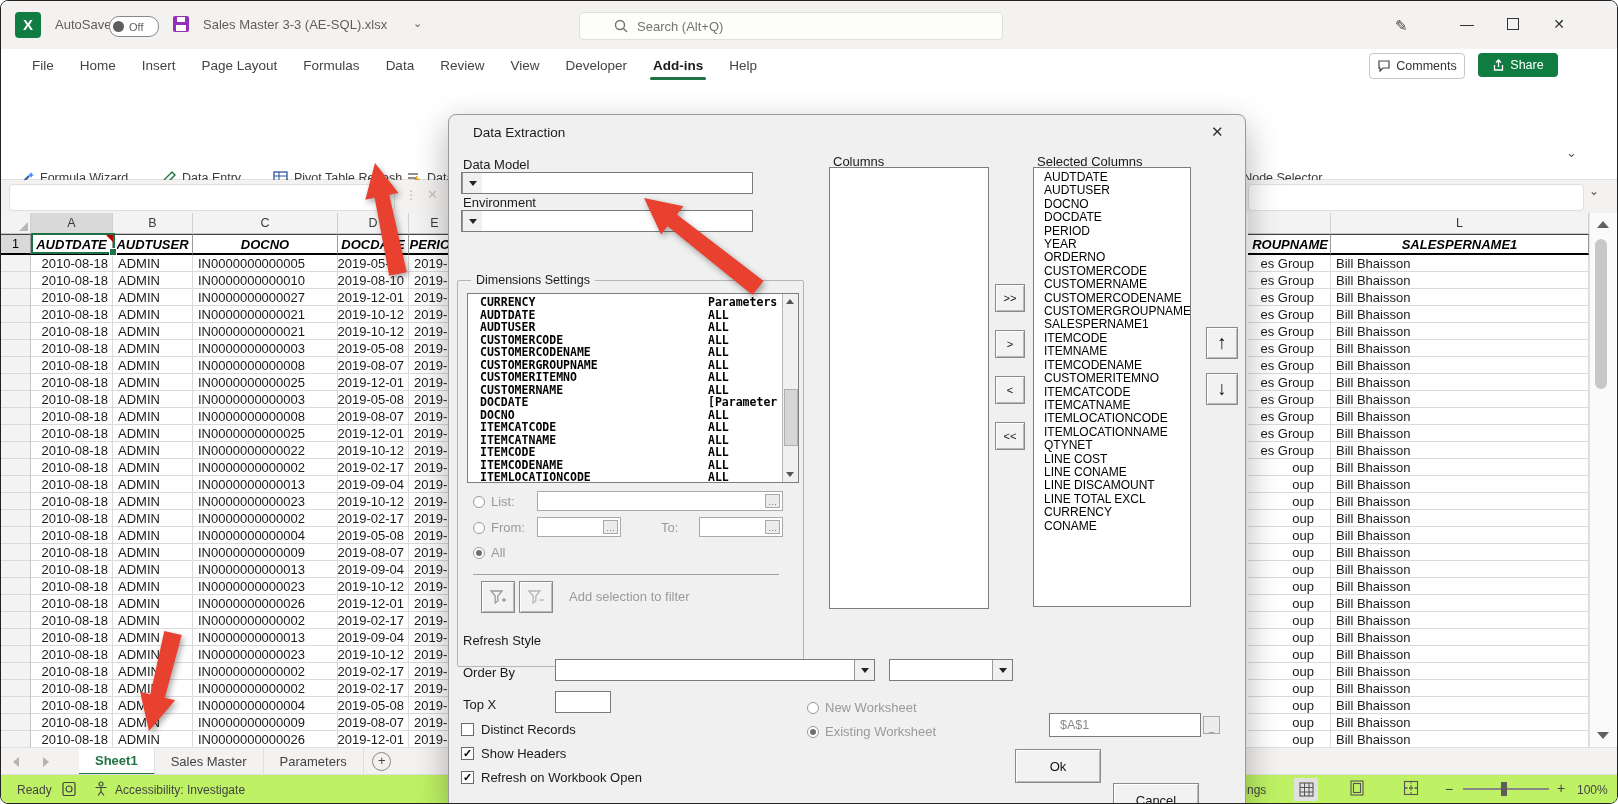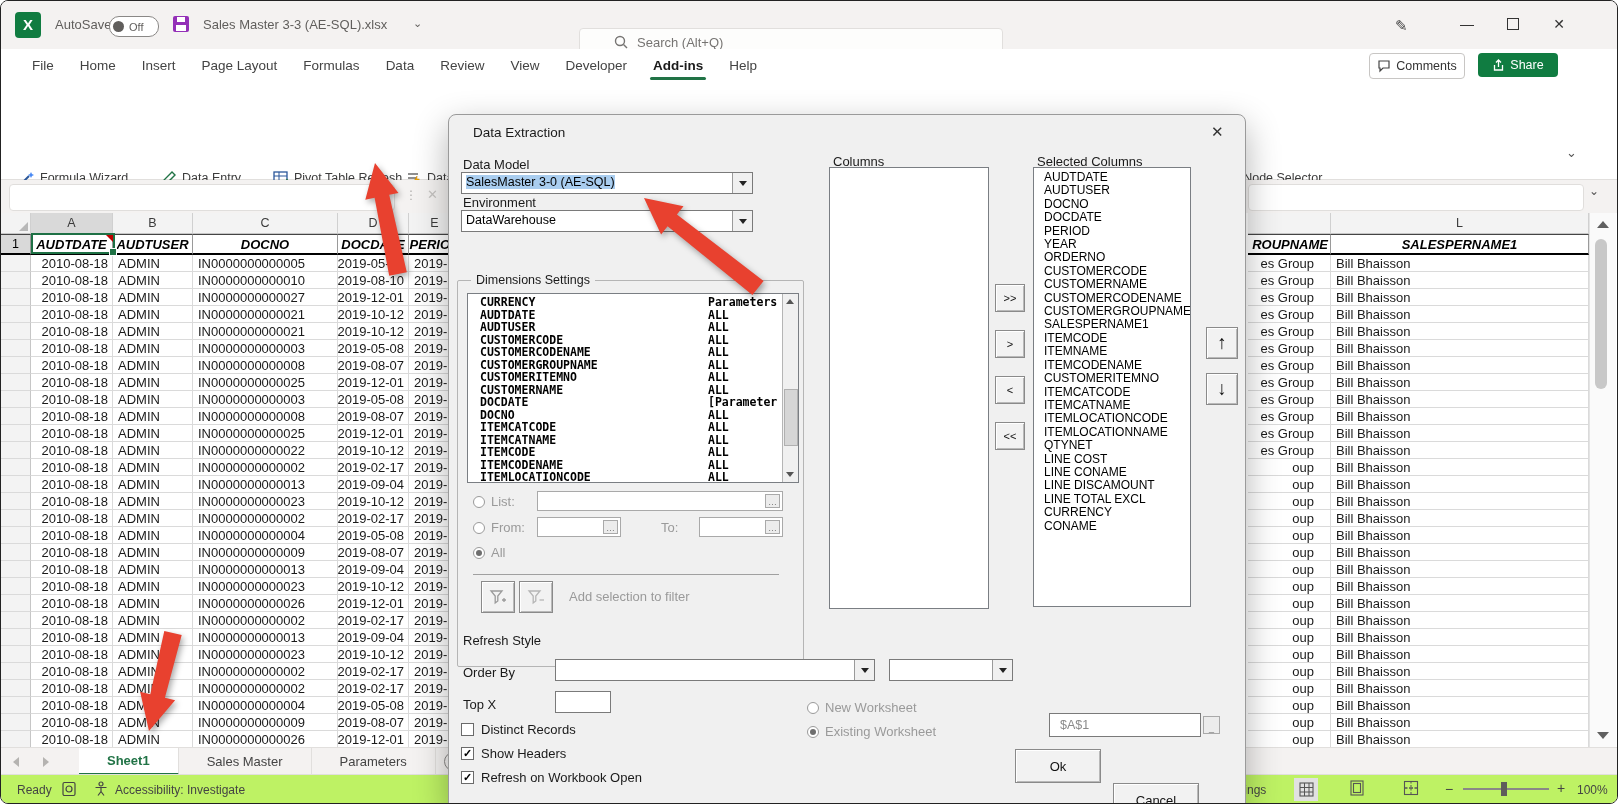--- a/index.html
+++ b/index.html
@@ -4,21 +4,21 @@
 <style>
   html,body{margin:0;padding:0;background:#fff;font-family:"Liberation Sans",sans-serif;}
   .app{position:relative;width:1616px;height:802px;border:1px solid #222;border-radius:8px;overflow:hidden;background:#fff;}
   .abs{position:absolute;}
   
   .titlebar{position:absolute;left:0;top:0;width:100%;height:48px;background:#f4f2f1;}
   .tb-txt{color:#605e5c;font-size:13px;line-height:48px;}
   .autosave-pill{position:absolute;left:108px;top:15px;width:48px;height:19px;border:1px solid #8a8886;border-radius:10px;background:#fff;display:flex;align-items:center;}
   .autosave-knob{width:11px;height:11px;border-radius:50%;background:#605e5c;margin-left:3px;}
   .autosave-off{font-size:11px;color:#605e5c;margin-left:5px;}
-  .searchbox{position:absolute;left:578px;top:11px;width:422px;height:26px;background:#fdfdfc;border:1px solid #e1dfdd;border-radius:4px;display:flex;align-items:center;margin-top:16px;}
+  .searchbox{position:absolute;left:578px;top:11px;width:422px;height:26px;background:#fdfdfc;border:1px solid #e1dfdd;border-radius:4px;display:flex;align-items:center;}
   .winbtn{position:absolute;top:0;width:40px;height:46px;display:flex;align-items:center;justify-content:center;color:#333;font-size:14px;}
   
   .menubar{position:absolute;left:0;top:48px;width:100%;height:32px;background:#fff;display:flex;align-items:stretch;padding-left:18px;box-sizing:border-box;}
   .menu-tab{padding:0 13px;font-size:13.5px;color:#444;display:flex;align-items:center;position:relative;}
   .menu-tab.active{font-weight:bold;color:#1a1a1a;}
   .menu-tab.active::after{content:"";position:absolute;left:10px;right:10px;bottom:1px;height:3px;background:#217346;border-radius:2px;}
   .comments-btn{position:absolute;left:1368px;top:52px;width:94px;height:24px;border:1px solid #c8c6c4;border-radius:4px;background:#fff;display:flex;align-items:center;justify-content:center;gap:5px;font-size:12.5px;color:#333;}
   .share-btn{position:absolute;left:1477px;top:52px;width:80px;height:24px;border-radius:4px;background:#107C41;color:#fff;display:flex;align-items:center;justify-content:center;gap:5px;font-size:12.5px;}
   
   .ribbon{position:absolute;left:0;top:80px;width:100%;height:98px;background:#fff;border-bottom:1px solid #e1dfdd;}
@@ -40,21 +40,21 @@
   .srow{height:17px;}
   .cell{font-size:13px;color:#1a1a1a;border-right:1px solid #dadada;border-bottom:1px solid #dadada;display:flex;align-items:center;overflow:hidden;white-space:nowrap;}
   .cell.num{background:#f3f3f3;border-right:1px solid #c6c6c6;}
   .cell.r{justify-content:flex-end;padding-right:4px;}
   .cell.l{justify-content:flex-start;padding-left:5px;}
   .vscroll{position:absolute;left:1588px;top:0px;width:26px;height:534px;background:#fafafa;border-left:1px solid #e3e3e3;}
   .scroll-thumb{position:absolute;left:5px;width:12px;background:#c8c8c8;border-radius:6px;}
   .tri{width:0;height:0;position:absolute;}
   
   .tabsbar{position:absolute;left:0;top:746px;width:100%;height:27px;background:#f4f2f1;border-top:1px solid #e1dfdd;display:flex;align-items:stretch;}
-  .sheettab{padding:0 28px;display:flex;align-items:center;font-size:13px;color:#444;border-right:1px solid #e1dfdd;}
+  .sheettab{padding:0 16px;display:flex;align-items:center;font-size:13px;color:#444;border-right:1px solid #e1dfdd;}
   .sheettab.active{background:#fff;color:#217346;font-weight:bold;border-bottom:2px solid #217346;}
   
   .statusbar{position:absolute;left:0;top:773px;width:100%;height:29px;background:#bef264;border-top:1px solid #e1dfdd;font-size:12px;color:#444;}
   
   .dialog{position:absolute;left:447px;top:113px;width:796px;height:691px;background:#f0f0f0;border:1px solid #9a9a9a;border-radius:8px 8px 0 0;box-shadow:0 12px 34px rgba(0,0,0,.30);}
   .dlg-label{position:absolute;font-size:13px;color:#1a1a1a;white-space:nowrap;}
   .combo{position:absolute;background:#fff;border:1px solid #7a7a7a;display:flex;height:22px;box-sizing:border-box;}
   .combo .txt{flex:1;font-size:12.5px;color:#000;padding:2px 2px 0 4px;overflow:hidden;white-space:nowrap;}
   .combo .dd{width:19px;background:#f0f0f0;border-left:1px solid #9a9a9a;display:flex;align-items:center;justify-content:center;}
   .dd-tri{width:0;height:0;border-left:4px solid transparent;border-right:4px solid transparent;border-top:5px solid #222;}
@@ -739,28 +739,26 @@
     <div class="abs" style="left:1556px;top:5px;font-size:14px;color:#444;">+</div>
     <div class="abs" style="left:1576px;top:8px;">100%</div>
   </div>
 
   <div class="dialog">
     <div class="dlg-label" style="left:24px;top:10px;font-size:13.5px;">Data Extraction</div>
     <div class="abs" style="left:762px;top:8px;font-size:15px;color:#333;">✕</div>
 
     <div class="dlg-label" style="left:14px;top:42px;">Data Model</div>
     <div class="combo" style="left:12px;top:57px;width:292px;">
-      <div class="txt"><span class="hl">SalesMaster 3-0 (AE-SQL)</span></div>
       <div class="dd">
           <span class="dd-tri"></span>
         </div>
     </div>
     <div class="dlg-label" style="left:14px;top:80px;">Environment</div>
     <div class="combo" style="left:12px;top:95px;width:292px;">
-      <div class="txt">DataWarehouse</div>
       <div class="dd">
           <span class="dd-tri"></span>
         </div>
     </div>
 
     <div class="dlg-label" style="left:384px;top:39px;">Columns</div>
     <div class="listbox" style="left:380px;top:52px;width:158px;height:440px;"></div>
     <div class="dlg-label" style="left:588px;top:39px;">Selected Columns</div>
     <div class="listbox" style="left:584px;top:52px;width:158px;height:440px;padding-top:3px;box-sizing:border-box;" id="selcols">
         <div class="selcol-item">AUDTDATE</div>

